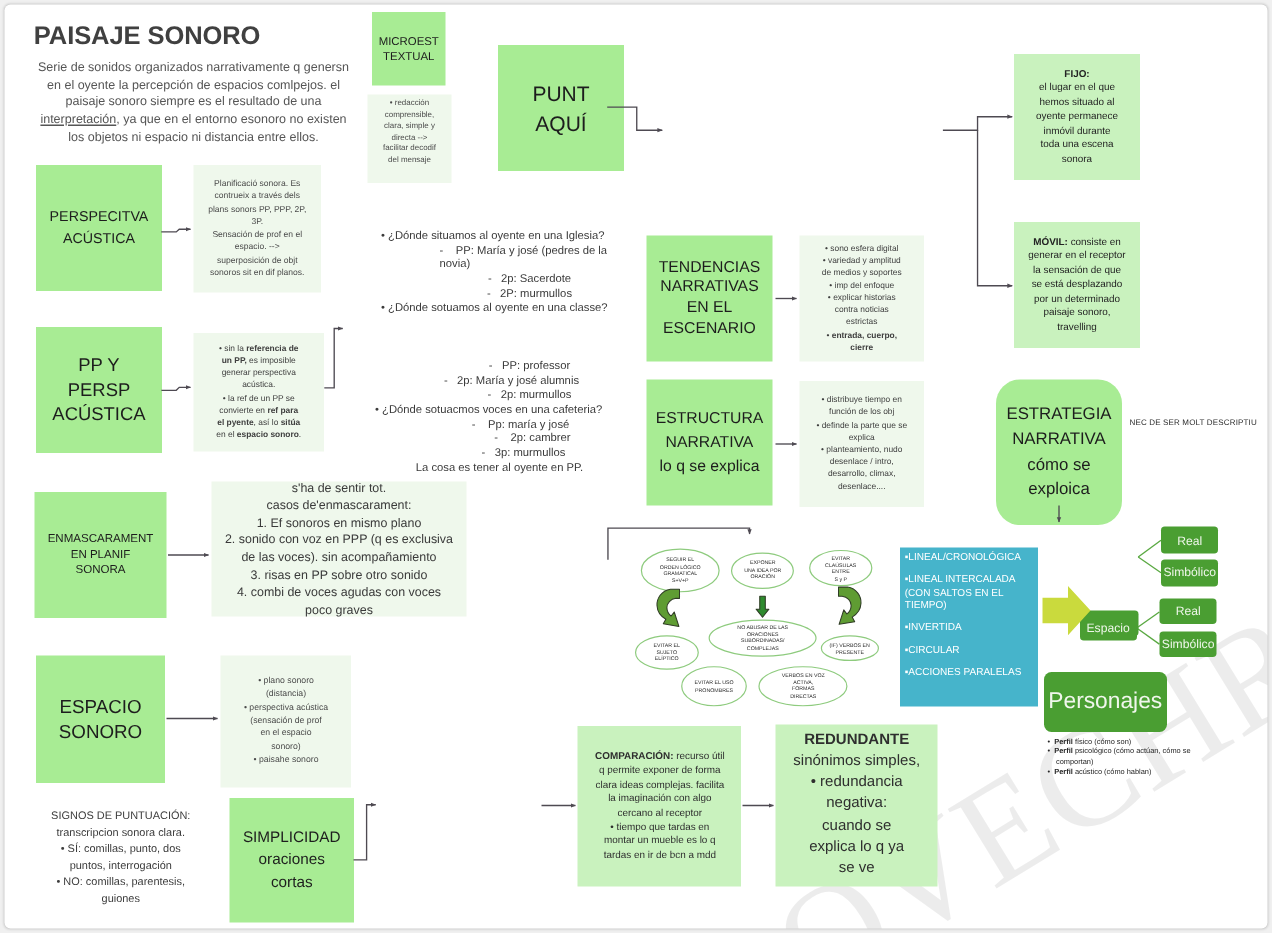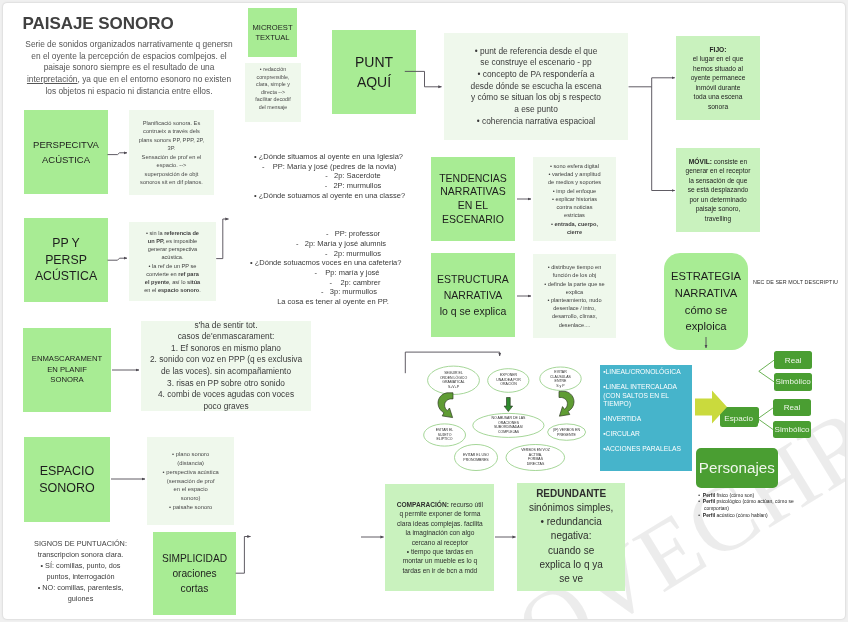--- a/index.html
+++ b/index.html
@@ -57,23 +57,20 @@
   <div class="box g1" style="left:248px;top:8px;width:49px;height:49px;font-size:7.6px;line-height:10px;color:#1d1d1d;">
     <span>MICROEST<br>TEXTUAL</span>
   </div>
   <div class="box g3" style="left:245px;top:63px;width:56px;height:59px;padding:3px 7px 10px;font-size:5.3px;line-height:7.6px;color:#4a4a4a;font-weight:400;align-items:flex-start;">
     <span>• redacción comprensible, clara, simple y directa --&gt; facilitar decodif del mensaje</span>
   </div>
 
   <div class="box g1" style="left:332px;top:30px;width:84px;height:84px;font-size:14px;line-height:20px;color:#1d1d1d;">
     <span>PUNT<br>AQUÍ</span>
   </div>
-  <div class="box g3" style="left:444px;top:33px;width:184px;height:107px;padding:6px 18px;font-size:8.35px;line-height:11.7px;color:#3a3a3a;">
-    <span style="display:inline-block;max-width:133px;">• punt de referencia desde el que se construye el escenario - pp<br>• concepto de PA respondería a desde dónde se escucha la escena y cómo se situan los obj s respecto a ese punto<br>• coherencia narrativa espacioal</span>
-  </div>
 
   <div class="box g2" style="left:676px;top:36px;width:84px;height:84px;padding:4px 5px;font-size:6.6px;line-height:9.4px;color:#232323;">
     <span style="display:inline-block;max-width:57px;"><b>FIJO:</b><br>el lugar en el que hemos situado al oyente permanece inmóvil durante toda una escena sonora</span>
   </div>
   <div class="box g2" style="left:676px;top:148px;width:84px;height:84px;padding:4px 5px;font-size:6.6px;line-height:9.4px;color:#232323;">
     <span style="display:inline-block;max-width:66px;"><b>MÓVIL:</b> consiste en generar en el receptor la sensación de que se está desplazando por un determinado paisaje sonoro, travelling</span>
   </div>
 
   <div class="box g1" style="left:24px;top:110px;width:84px;height:84px;font-size:9.5px;line-height:15.5px;color:#1d1d1d;">
     <span>PERSPECITVA<br>ACÚSTICA</span>
@@ -126,21 +123,21 @@
   </div>
 
   <div class="box g1" style="left:664px;top:253px;width:84px;height:97px;font-size:11.2px;line-height:16.6px;color:#1d1d1d;border-radius:16px;">
     <span>ESTRATEGIA<br>NARRATIVA<br>cómo se<br>exploica</span>
   </div>
   <div class="abs" style="left:753px;top:279px;font-size:5.35px;color:#2d2d2d;letter-spacing:.1px;white-space:nowrap;">NEC DE SER MOLT DESCRIPTIU</div>
 
 
   <div class="abs" style="left:254px;top:152px;width:152px;font-size:7.5px;line-height:9.65px;color:#3a3a3a;text-align:center;">
     <div style="text-align:left;">• ¿Dónde situamos al oyente en una Iglesia?</div>
-    <div style="text-align:left;padding-left:8px;">-&nbsp;&nbsp;&nbsp; PP: María y josé (pedres de la novia)</div>
+    <div style="text-align:left;padding-left:8px;margin-left:31px;">-&nbsp;&nbsp;&nbsp; PP: María y josé (pedres de la novia)</div>
     <div style="padding-left:46px;">-&nbsp;&nbsp; 2p: Sacerdote</div>
     <div style="padding-left:46px;">-&nbsp;&nbsp; 2P: murmullos</div>
     <div style="text-align:left;">• ¿Dónde sotuamos al oyente en una classe?</div>
     <div style="padding-left:46px;margin-top:29px;">-&nbsp;&nbsp;&nbsp;PP: professor</div>
     <div style="padding-left:22px;">-&nbsp;&nbsp;&nbsp;2p: María y josé alumnis</div>
     <div style="padding-left:46px;">-&nbsp;&nbsp; 2p: murmullos</div>
     <div style="text-align:left;margin-left:-4px;">• ¿Dónde sotuacmos voces en una cafeteria?</div>
     <div style="padding-left:34px;">-&nbsp;&nbsp;&nbsp; Pp: maría y josé</div>
     <div style="padding-left:50px;">-&nbsp;&nbsp;&nbsp; 2p: cambrer</div>
     <div style="padding-left:38px;">-&nbsp;&nbsp; 3p: murmullos</div>

